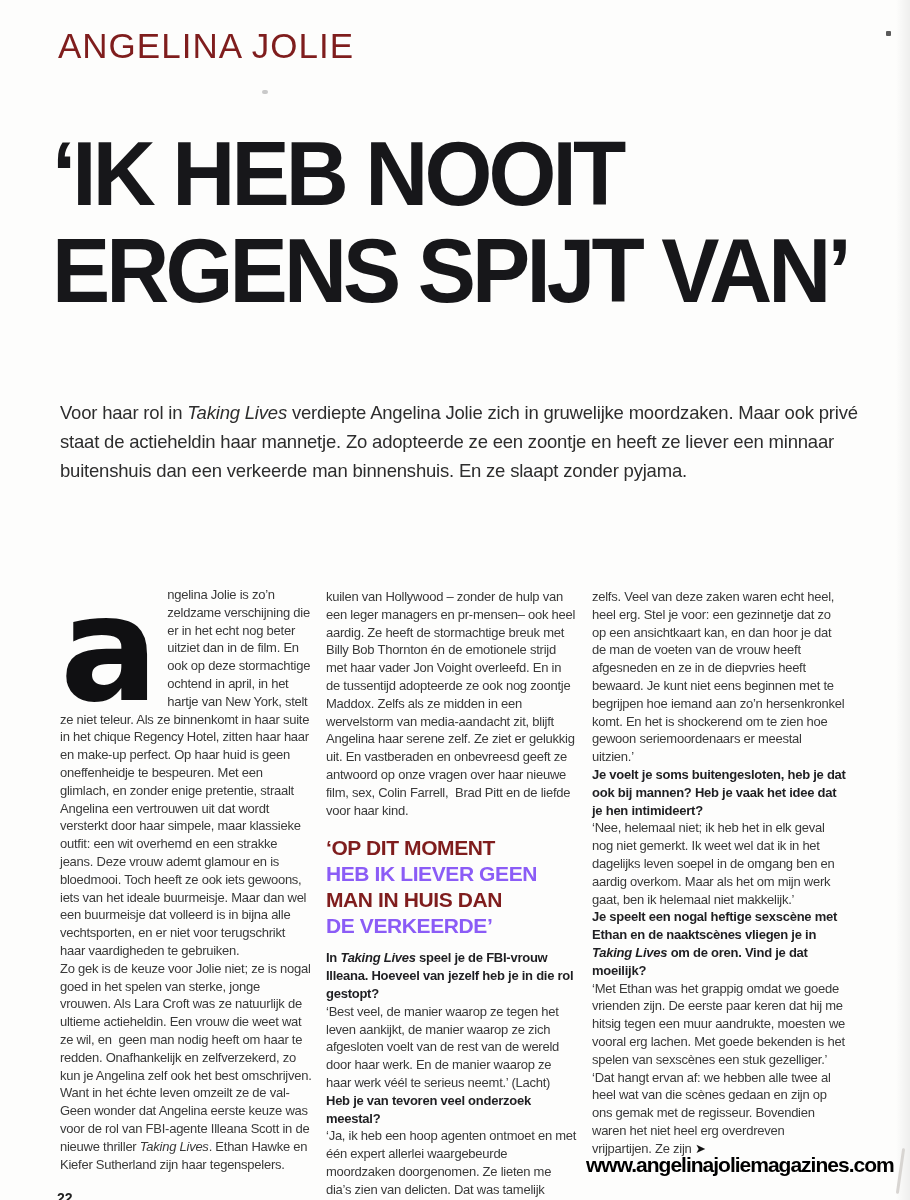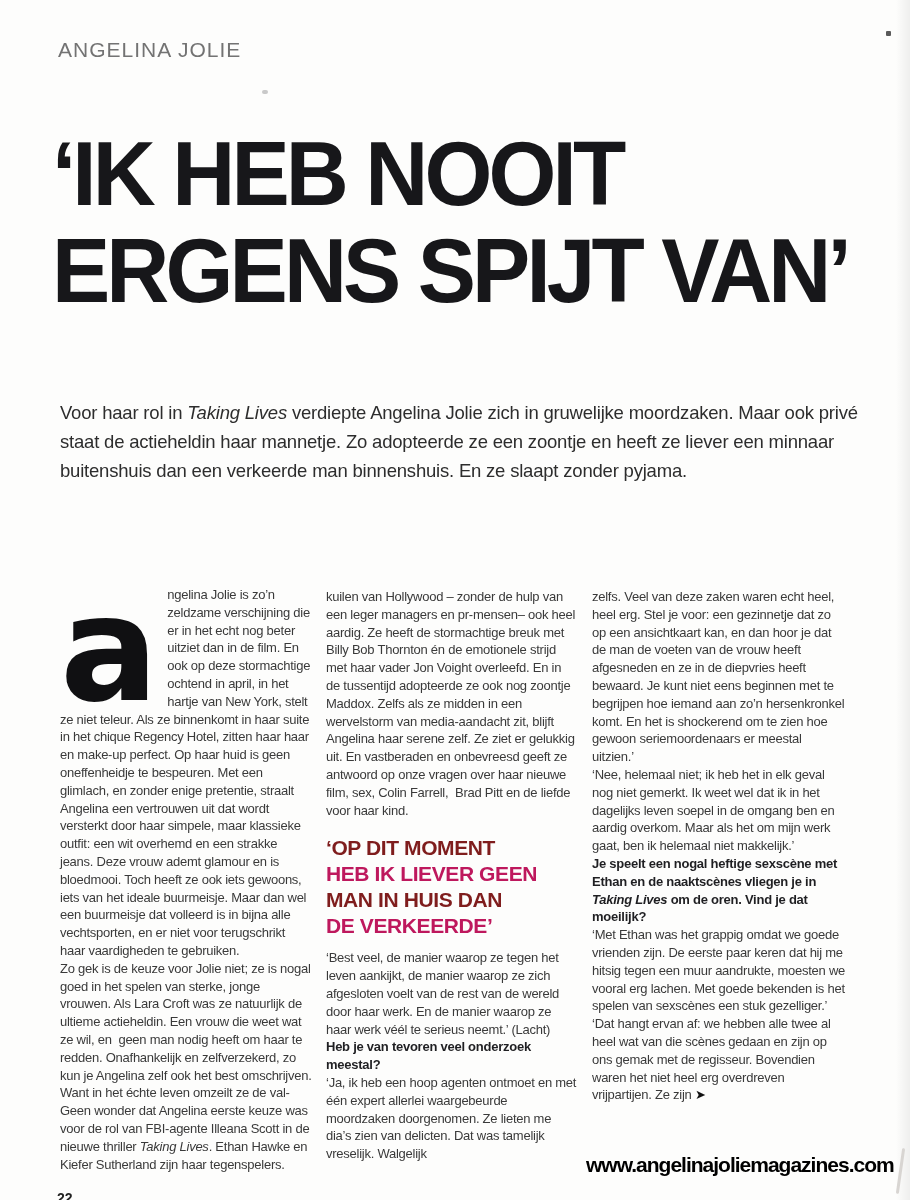--- a/index.html
+++ b/index.html
@@ -8,24 +8,23 @@
     background:#fdfdfc;
     font-family:"Liberation Sans",sans-serif;
     position:relative;overflow:hidden;
     color:#3a3a3a;
   }
   .page{position:absolute;inset:0;}
 
   
   .kicker{
     position:absolute;left:58px;top:26px;
-    font-size:21px;letter-spacing:1px;
-    color:#737373;font-weight:400;
+    font-size:35px;letter-spacing:1px;
+    color:#7f1d1d;font-weight:400;
     white-space:nowrap;
-    margin-top:12px;
   }
 
   
   .headline{
     position:absolute;left:52px;top:126px;
     font-weight:800;color:#17171a;
     font-size:90px;line-height:97px;letter-spacing:-4px;
     transform:scaleX(0.97);transform-origin:left top;
     white-space:nowrap;
   }
@@ -56,21 +55,21 @@
     padding:15px 9px 0 0;
   }
 
   
   .pullquote{
     margin:16px 0 10px 0;
     font-weight:800;font-size:21px;line-height:26px;
     letter-spacing:-0.4px;white-space:nowrap;
   }
   .pq-red{color:#7f1d1d;display:block;}
-  .pq-dark{color:#be185d;display:block;}
+  .pq-dark{color:#8b5cf6;display:block;}
 
   
   .page-number{
     position:absolute;left:57px;top:1166px;
     font-weight:700;font-size:14px;color:#222;margin-top:24px;
   }
   .watermark{
     position:absolute;left:586px;top:1153px;
     font-weight:700;font-size:21px;letter-spacing:-1px;
     color:#000;white-space:nowrap;
@@ -111,27 +110,29 @@
   </div>
 
   <div class="col col2">
     <p>kuilen van Hollywood – zonder de hulp van een leger managers en pr-mensen– ook heel aardig. Ze heeft de stormachtige breuk met Billy Bob Thornton én de emotionele strijd met haar vader Jon Voight overleefd. En in de tussentijd adopteerde ze ook nog zoontje Maddox. Zelfs als ze midden in een wervelstorm van media-aandacht zit, blijft Angelina haar serene zelf. Ze ziet er gelukkig uit. En vastberaden en onbevreesd geeft ze antwoord op onze vragen over haar nieuwe film, sex, Colin Farrell,&nbsp; Brad Pitt en de liefde voor haar kind.</p>
     <div class="pullquote">
       <span class="pq-red">‘OP DIT MOMENT</span>
       <span class="pq-dark">HEB IK LIEVER GEEN</span>
       <span class="pq-red">MAN IN HUIS DAN</span>
       <span class="pq-dark">DE VERKEERDE’</span>
     </div>
+    <p class="q">In <i>Taking Lives</i> speel je de FBI-vrouw Illeana. Hoeveel van jezelf heb je in die rol gestopt?</p>
     <p>‘Best veel, de manier waarop ze tegen het leven aankijkt, de manier waarop ze zich afgesloten voelt van de rest van de wereld door haar werk. En de manier waarop ze haar werk véél te serieus neemt.’ (Lacht)</p>
     <p class="q">Heb je van tevoren veel onderzoek meestal?</p>
     <p>‘Ja, ik heb een hoop agenten ontmoet en met één expert allerlei waargebeurde moordzaken doorgenomen. Ze lieten me dia’s zien van delicten. Dat was tamelijk vreselijk. Walgelijk</p>
   </div>
 
   <div class="col col3">
     <p>zelfs. Veel van deze zaken waren echt heel, heel erg. Stel je voor: een gezinnetje dat zo op een ansichtkaart kan, en dan hoor je dat de man de voeten van de vrouw heeft afgesneden en ze in de diepvries heeft bewaard. Je kunt niet eens beginnen met te begrijpen hoe iemand aan zo’n hersenkronkel komt. En het is shockerend om te zien hoe gewoon seriemoordenaars er meestal uitzien.’</p>
+    <p class="q">Je voelt je soms buitengesloten, heb je dat ook bij mannen? Heb je vaak het idee dat je hen intimideert?</p>
     <p>‘Nee, helemaal niet; ik heb het in elk geval nog niet gemerkt. Ik weet wel dat ik in het dagelijks leven soepel in de omgang ben en aardig overkom. Maar als het om mijn werk gaat, ben ik helemaal niet makkelijk.’</p>
     <p class="q">Je speelt een nogal heftige sexscène met Ethan en de naaktscènes vliegen je in <i>Taking Lives</i> om de oren. Vind je dat moeilijk?</p>
     <p>‘Met Ethan was het grappig omdat we goede vrienden zijn. De eerste paar keren dat hij me hitsig tegen een muur aandrukte, moesten we vooral erg lachen. Met goede bekenden is het spelen van sexscènes een stuk gezelliger.’</p>
     <p><span>‘Dat hangt ervan af: we hebben alle twee al heel wat van die scènes gedaan en zijn op ons gemak met de regisseur. Bovendien waren het niet heel erg overdreven vrijpartijen. Ze zijn </span><span class="arrow">➤</span></p>
   </div>
 
   <div class="page-number">22</div>
   <div class="watermark">www.angelinajoliemagazines.com</div>
 
   <div class="edge-shadow"></div>

